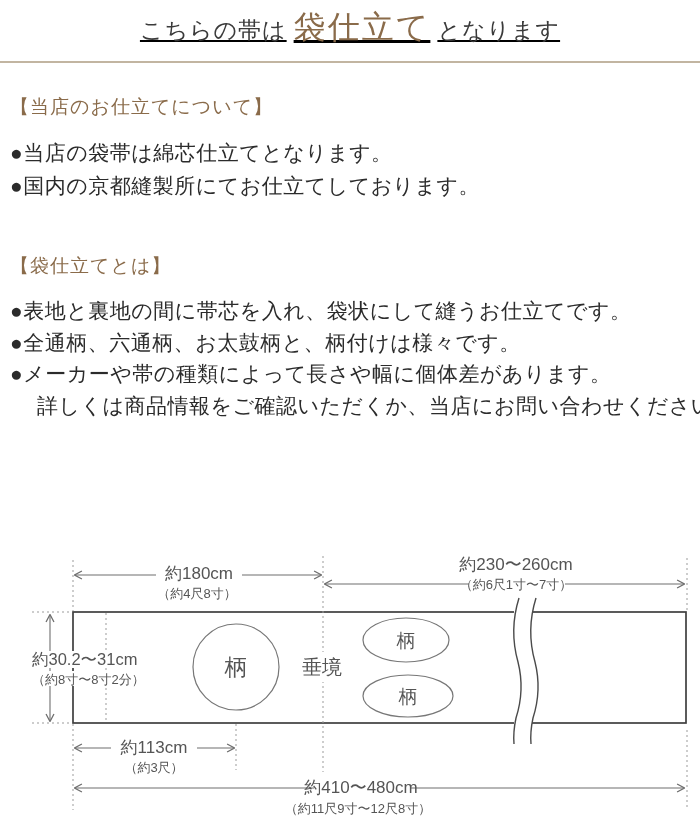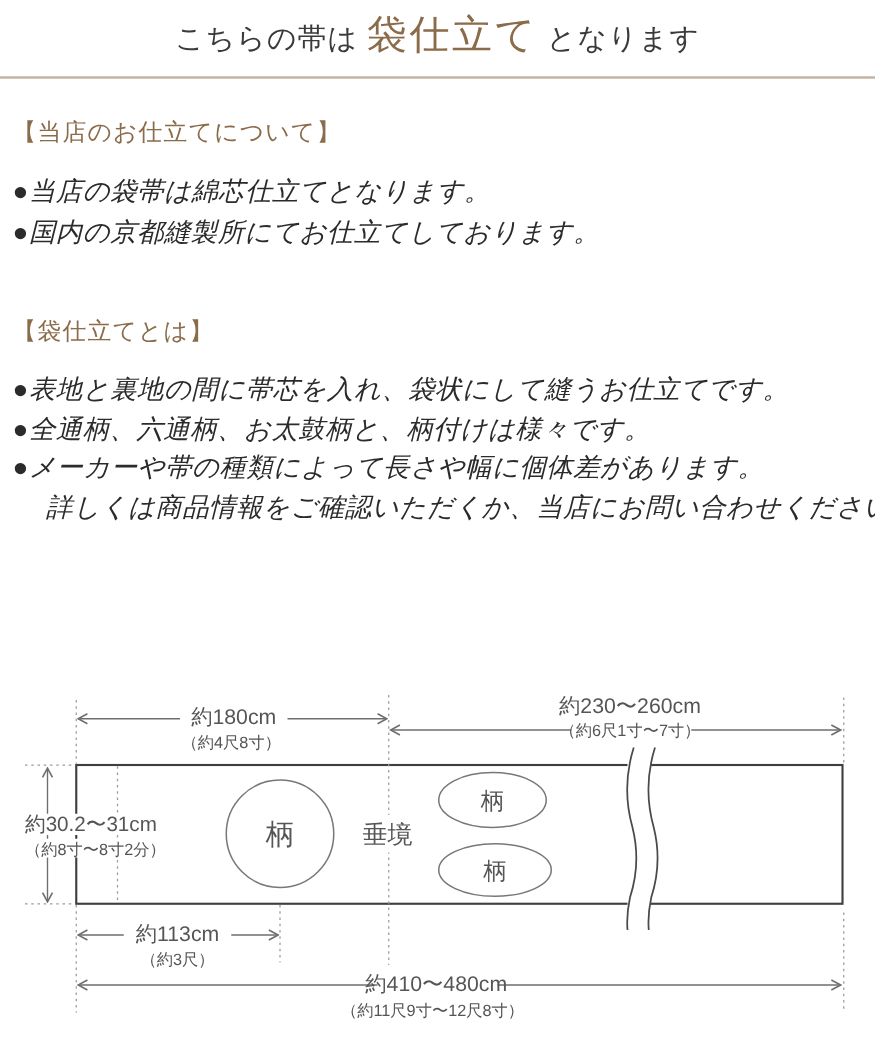--- a/index.html
+++ b/index.html
@@ -5,42 +5,43 @@
   html,body{margin:0;padding:0;}
   body{
     width:700px;height:840px;position:relative;background:#ffffff;
     font-family:"Liberation Serif","DejaVu Serif",serif;
     overflow:hidden;
   }
   .title-row{
     position:absolute;top:6px;left:0;width:700px;
     display:flex;justify-content:center;align-items:baseline;gap:7px;
     white-space:nowrap;
+    text-decoration:underline;
   }
   .t-pre,.t-suf{font-size:23px;color:#3a3a3a;letter-spacing:1px;}
   .t-emp{font-size:32px;color:#8a6b4a;letter-spacing:2px;}
   .rule{
     position:absolute;top:61px;left:0;width:700px;height:0;
     border-top:2px solid #c2b5a1;
   }
   .sec{position:absolute;left:10px;width:680px;}
   .sec1{top:90px;}
   .sec2{top:249px;}
   .sec h2{
     margin:0;font-weight:normal;font-size:19px;color:#8a6b4a;
     letter-spacing:1px;line-height:34px;
   }
   .items{margin-top:13px;}
   .li{
     margin:0;font-size:21px;color:#2b2b2b;line-height:33px;
-    letter-spacing:0.5px;white-space:nowrap;font-style:italic;
+    letter-spacing:0.5px;white-space:nowrap;
   }
   .sec2 .li{line-height:31.5px;}
   .note{padding-left:27px;}
-  .diagram-wrap{position:absolute;top:540px;left:4px;width:572px;height:300px;}
+  .diagram-wrap{position:absolute;top:540px;left:16px;width:572px;height:300px;}
   svg text{
     font-family:"Liberation Sans","DejaVu Sans",sans-serif;
     fill:#555555;
   }
 </style>
 </head>
 <body>
 
 <div class="title-row">
   <span class="t-pre">こちらの帯は</span>

